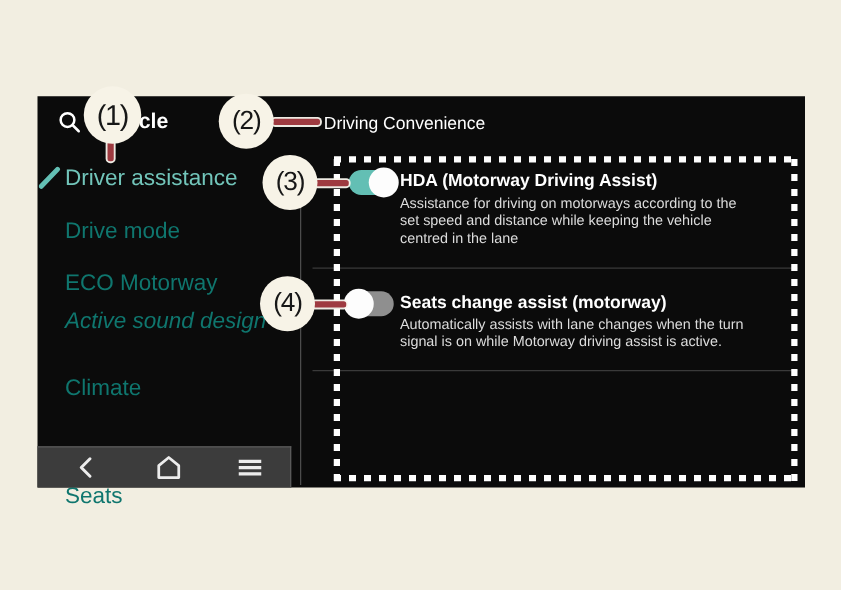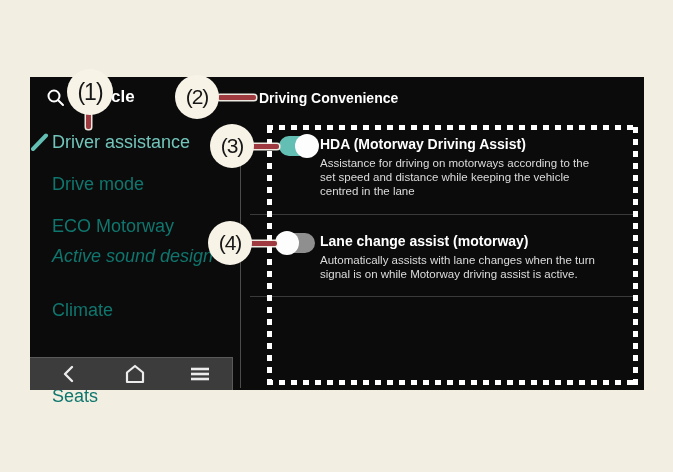--- a/index.html
+++ b/index.html
@@ -13,21 +13,21 @@
     background:#0b0b0b;
   }
   
   .search-icon{position:absolute; left:16px; top:10px; width:20px; height:22px;}
   .app-title{
     position:absolute; left:46px; top:10px; color:#fff;
     font-size:17px; font-weight:bold; white-space:nowrap;
   }
   .section-title{
     position:absolute; left:229px; top:13px; color:#fff;
-    font-size:14px; font-weight:bold; white-space:nowrap;
+    font-size:14px; font-weight:normal; white-space:nowrap;
   }
   
   .side-item{
     position:absolute; left:22px; height:22px; color:#0f766e;
     font-size:18px; white-space:nowrap; cursor:pointer;
   }
   .side-item.selected{color:#72c5ba;}
   .pencil-icon{position:absolute; left:1px; top:55px; width:18px; height:20px;}
   .side-divider{
     position:absolute; left:210px; top:71px; width:1px; height:240px;
@@ -125,21 +125,21 @@
       <span class="knob"></span>
     </div>
     <div class="setting-title title-1">HDA (Motorway Driving Assist)</div>
     <div class="desc-line" style="top:80px;text-align:right;">Assistance for driving on motorways according to the</div>
     <div class="desc-line" style="top:94px;">set speed and distance while keeping the vehicle</div>
     <div class="desc-line" style="top:108px;">centred in the lane</div>
 
     <div class="toggle toggle-2 off">
       <span class="knob"></span>
     </div>
-    <div class="setting-title title-2">Lane change assist (motorway)</div>
+    <div class="setting-title title-2">Seats change assist (motorway)</div>
     <div class="desc-line" style="top:177px;">Automatically assists with lane changes when the turn</div>
     <div class="desc-line" style="top:191px;">signal is on while Motorway driving assist is active.</div>
 
     <div class="dashed-box">
       <div class="dash h t"></div>
       <div class="dash h b"></div>
       <div class="dash v l"></div>
       <div class="dash v r"></div>
     </div>
 

